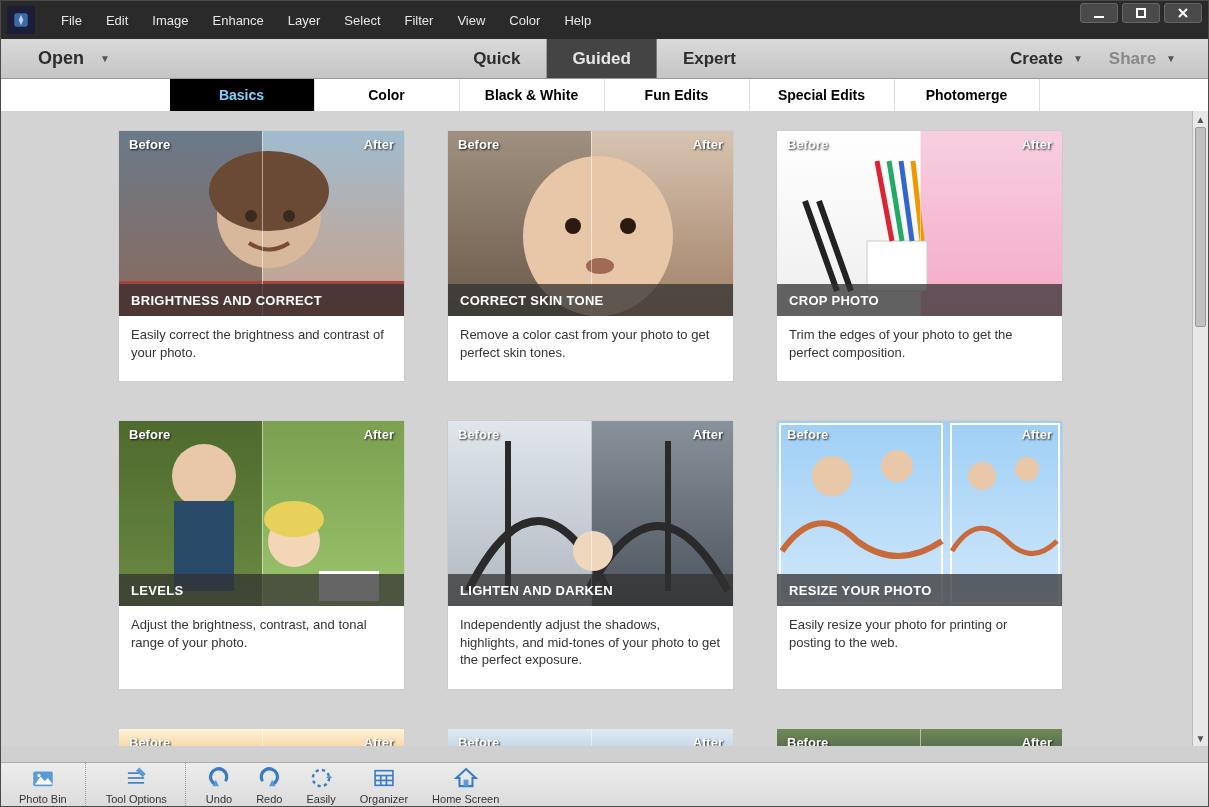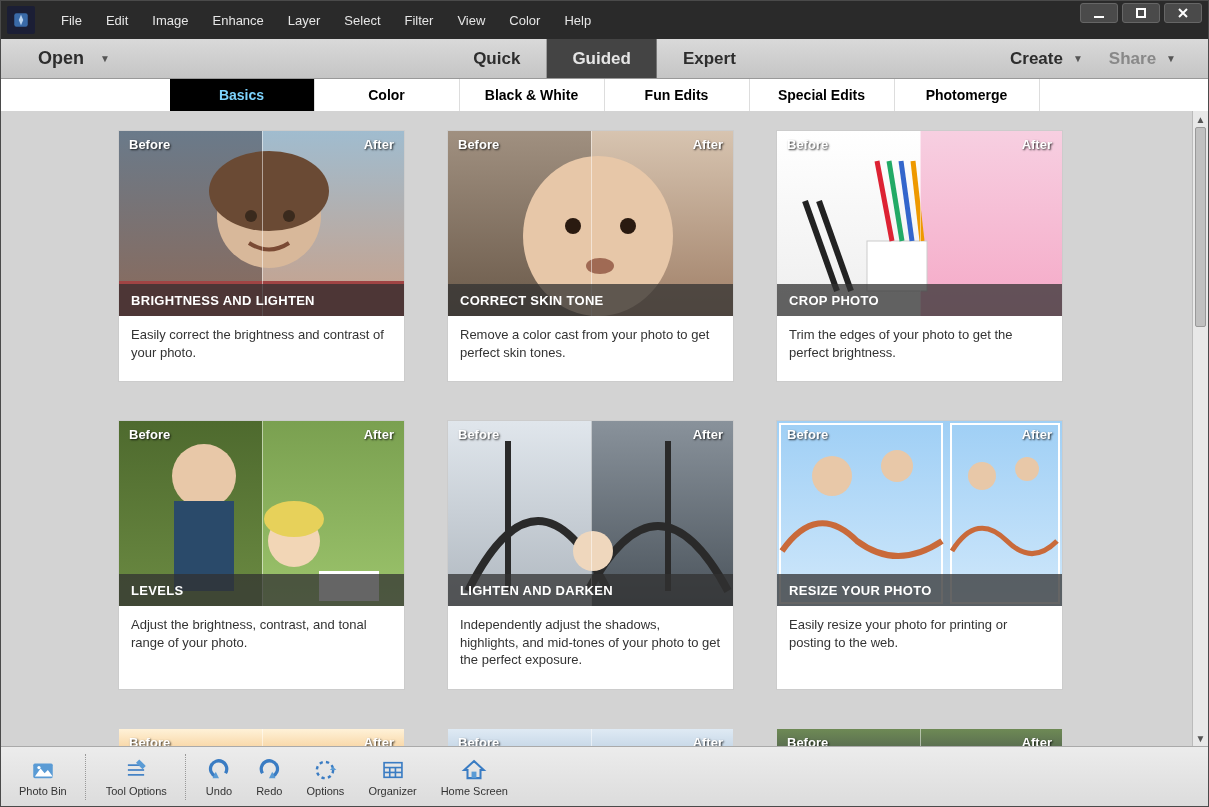--- a/index.html
+++ b/index.html
@@ -142,21 +142,21 @@
   .c9 .img-left{ background:linear-gradient(#6e8a55,#4e5d4e);} .c9 .img-right{ background:linear-gradient(#6e8a55,#4e5d4e);}
 
   .short .thumb-area { height: 30px; }
   .short { background:transparent; box-shadow:none; }
 
   
   .decor { position:absolute; inset:0; z-index:1; }
 
   
   .bottombar {
-    position:absolute; left:0; right:0; bottom:0; height:60px;
+    position:absolute; left:0; right:0; bottom:0; height:44px;
     background: linear-gradient(#ececec,#dcdcdc);
     border-top:1px solid #aaa;
     display:flex; align-items:center; padding: 0 8px; gap:4px;
   }
   .tool {
     display:flex; flex-direction:column; align-items:center; gap:2px;
     font-size:11px; color:#333; padding:4px 10px;
   }
   .tool svg { width:26px; height:26px; }
   .tool-sep { width:3px; height:46px; border-left:1px dotted #999; margin:0 4px; }
@@ -246,21 +246,21 @@
           <ellipse cx="150" cy="60" rx="60" ry="40" fill="#6a4a34"></ellipse>
           <circle cx="132" cy="85" r="6" fill="#3a2a1d"></circle>
             <circle cx="170" cy="85" r="6" fill="#3a2a1d"></circle>
           <path d="M130 112 Q150 125 170 112" stroke="#7a4a34" stroke-width="4" fill="none"></path>
           <rect x="0" y="150" width="285" height="35" fill="#a04444"></rect>
         </svg>
         <div class="ba-labels">
             <span>Before</span>
             <span>After</span>
           </div>
-        <div class="title-band">BRIGHTNESS AND LIGHTEN</div>
+        <div class="title-band">BRIGHTNESS AND CORRECT</div>
       </div>
       <div class="card-desc">Easily correct the brightness and contrast of your photo.</div>
     </div>
 
     <div class="card c2">
       <div class="thumb-area">
         <div class="img-left"></div>
           <div class="img-right"></div>
           <div class="split-line"></div>
         <svg class="decor" viewBox="0 0 285 185" preserveAspectRatio="none">
@@ -291,21 +291,21 @@
           <line x1="136" y1="30" x2="145" y2="110" stroke="#e90" stroke-width="5"></line>
           <line x1="28" y1="70" x2="60" y2="160" stroke="#222" stroke-width="6"></line>
           <line x1="42" y1="70" x2="74" y2="160" stroke="#222" stroke-width="6"></line>
         </svg>
         <div class="ba-labels">
             <span>Before</span>
             <span>After</span>
           </div>
         <div class="title-band">CROP PHOTO</div>
       </div>
-      <div class="card-desc">Trim the edges of your photo to get the perfect brightness.</div>
+      <div class="card-desc">Trim the edges of your photo to get the perfect composition.</div>
     </div>
 
     <div class="card c4">
       <div class="thumb-area">
         <div class="img-left"></div>
           <div class="img-right"></div>
           <div class="split-line"></div>
         <svg class="decor" viewBox="0 0 285 185" preserveAspectRatio="none">
           <circle cx="85" cy="55" r="32" fill="#e8c8a8"></circle>
           <rect x="55" y="80" width="60" height="90" fill="#2a4a6a"></rect>
@@ -441,21 +441,21 @@
         <path d="M8 20 A10 10 0 1 1 20 24" fill="none" class="blue-stroke" stroke-width="4"></path>
         <polygon points="24,26 16,26 20,18" class="blue-fill"></polygon>
       </svg>
     <span>Redo</span>
   </div>
   <div class="tool">
     <svg viewBox="0 0 32 32">
         <circle cx="16" cy="16" r="10" fill="none" class="blue-stroke" stroke-width="3" stroke-dasharray="4 4"></circle>
         <polygon points="26,12 30,16 22,16" class="blue-fill"></polygon>
       </svg>
-    <span>Options</span>
+    <span>Easily</span>
   </div>
   <div class="tool">
     <svg viewBox="0 0 32 32">
         <rect x="5" y="7" width="22" height="18" fill="none" class="blue-stroke" stroke-width="2"></rect>
         <line x1="5" y1="13" x2="27" y2="13" class="blue-stroke" stroke-width="2"></line>
         <line x1="12" y1="13" x2="12" y2="25" class="blue-stroke" stroke-width="2"></line>
         <line x1="19" y1="13" x2="19" y2="25" class="blue-stroke" stroke-width="2"></line>
         <line x1="5" y1="19" x2="27" y2="19" class="blue-stroke" stroke-width="2"></line>
       </svg>
     <span>Organizer</span>

